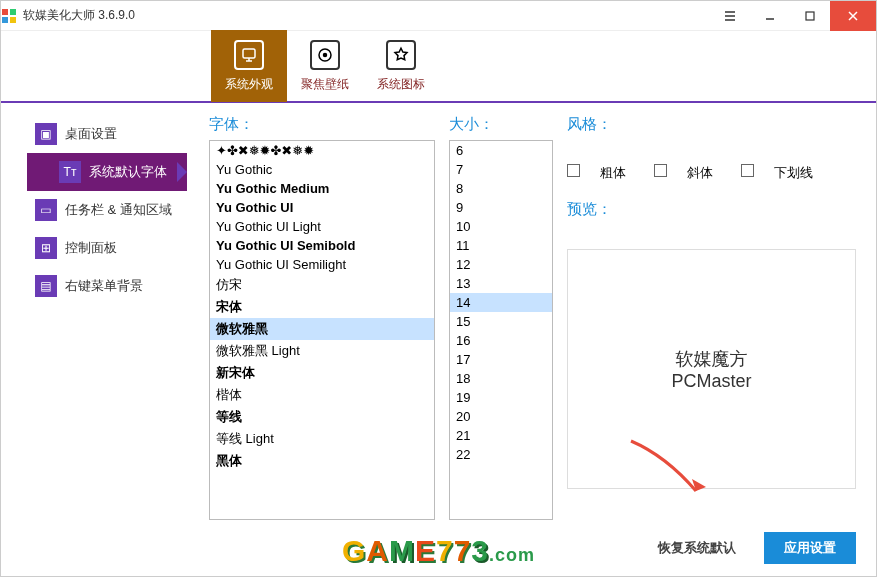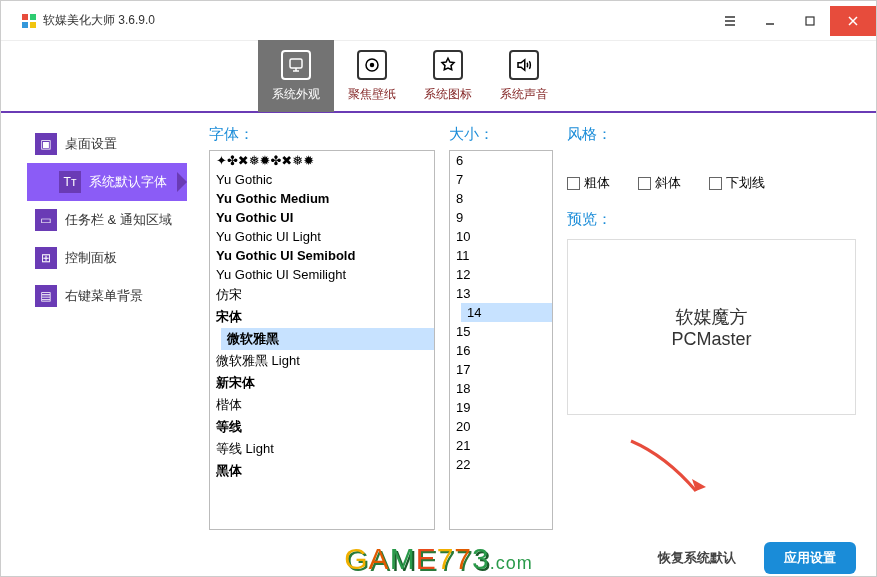--- a/index.html
+++ b/index.html
@@ -1,56 +1,56 @@
 <!DOCTYPE html>
 <html><head>
 <meta charset="utf-8">
 <style>
 * { margin: 0; padding: 0; box-sizing: border-box; font-family: "Microsoft YaHei", sans-serif; }
 body { width: 877px; height: 577px; background: #fff; border: 1px solid #ccc; overflow: hidden; position: relative; }
-.titlebar { height: 40px; display: flex; align-items: center; padding-left: 20px; background: #fff; border-bottom: 1px solid #eee; justify-content: flex-end; }
+.titlebar { height: 30px; display: flex; align-items: center; padding-left: 0; background: #fff; border-bottom: 1px solid #eee; justify-content: flex-end; }
 .app-icon { width: 16px; height: 16px; margin-right: 6px; display: inline-block; }
 .app-icon svg { width: 16px; height: 16px; }
 .title-text { font-size: 12px; color: #333; }
 .win-controls { margin-left: auto; display: flex; }
 .win-btn { width: 40px; height: 30px; display: flex; align-items: center; justify-content: center; cursor: pointer; }
 .win-btn.close { background: #e74c3c; color: #fff; width: 46px; }
 .win-btn svg { width: 12px; height: 12px; }
 .toolbar { height: 72px; display: flex; align-items: center; padding-left: 210px; gap: 0; border-bottom: 2px solid #6a3bb5; }
 .tool-item { width: 76px; height: 72px; display: flex; flex-direction: column; align-items: center; justify-content: center; gap: 6px; cursor: pointer; }
-.tool-item.active { background: #737373; color: #fff; margin-left: 47px; }
+.tool-item.active { background: #a16207; color: #fff; }
 .tool-item .ico { width: 30px; height: 30px; border: 2px solid #333; border-radius: 4px; display: flex; align-items: center; justify-content: center; }
 .tool-item.active .ico { border-color: #fff; }
 .tool-item .lbl { font-size: 12px; color: #7f1d1d; }
 .tool-item.active .lbl { color: #fff; }
 .content { display: flex; height: calc(100% - 104px); padding: 12px 20px 10px 26px; }
 .sidebar { width: 160px; display: flex; flex-direction: column; gap: 0; }
 .side-item { height: 38px; display: flex; align-items: center; padding-left: 8px; gap: 8px; cursor: pointer; position: relative; font-size: 13px; color: #333; }
 .side-item .sico { width: 22px; height: 22px; background: #6a3bb5; display: flex; align-items: center; justify-content: center; }
-.side-item.active { background: #8b5cf6; color: #fff; padding-left: 32px; }
+.side-item.active { background: #701a75; color: #fff; padding-left: 32px; }
 .side-item.active::after { content: ''; position: absolute; right: -10px; top: 50%; transform: translateY(-50%); border: 10px solid transparent; border-left-color: #6a3bb5; }
 .main { flex: 1; display: flex; padding-left: 22px; gap: 14px; }
 .col { display: flex; flex-direction: column; }
 .col-label { color: #1a8cd8; font-size: 15px; margin-bottom: 6px; }
 .listbox { border: 1px solid #bbb; overflow-y: auto; font-size: 13px; }
 .font-list { width: 226px; height: 380px; }
 .size-list { width: 104px; height: 380px; }
 .li { padding: 2px 6px; cursor: pointer; white-space: nowrap; }
-.li.sel { background: #c7e2ff; margin-left: 11px; }
+.li.sel { background: #c7e2ff; }
 .li.bold { font-weight: bold; }
 .right-panel { flex: 1; display: flex; flex-direction: column; }
 .style-row { display: flex; gap: 28px; margin-top: 24px; margin-bottom: 18px; }
-.chk { display: flex; align-items: center; gap: 4px; font-size: 13px; cursor: pointer; }
+.chk { display: flex; gap: 20px; font-size: 13px; cursor: pointer; }
 .chk .box { width: 13px; height: 13px; border: 1px solid #666; }
-.preview-box { border: 1px solid #ddd; height: 176px; display: flex; flex-direction: column; align-items: center; justify-content: center; font-size: 18px; color: #333; margin-top: 4px; }
+.preview-box { border: 1px solid #ddd; height: 240px; display: flex; flex-direction: column; align-items: center; justify-content: center; font-size: 18px; color: #333; margin-top: 24px; }
 .bottom-btns { margin-top: auto; display: flex; justify-content: flex-end; gap: 8px; padding-top: 10px; }
 .btn { padding: 7px 20px; font-size: 13px; cursor: pointer; border: none; font-weight: bold; }
 .btn.text { background: transparent; color: #444; }
-.btn.primary { background: #1a8cd8; color: #fff; border-radius: 6px; }
-.watermark { position: absolute; bottom: 0; left: 50%; transform: translateX(-50%); font-family: Arial; font-weight: 400; font-size: 30px; letter-spacing: 1px; z-index: 99; pointer-events: none; }
+.btn.primary { background: #1a8cd8; color: #fff; }
+.watermark { position: absolute; bottom: 8px; left: 50%; transform: translateX(-50%); font-family: Arial; font-weight: 700; font-size: 30px; letter-spacing: 1px; z-index: 99; pointer-events: none; }
 .watermark .g1{color:#f0b000;text-shadow:2px 2px 0 #2a7a3a;} .watermark .g2{color:#e05a00;text-shadow:2px 2px 0 #2a7a3a;} .watermark .g3{color:#2a9a4a;text-shadow:2px 2px 0 #1a5a2a;} .watermark .g4{color:#e84a1a;text-shadow:2px 2px 0 #2a7a3a;}
 .arrow { position: absolute; right: 160px; bottom: 70px; width: 90px; height: 70px; pointer-events: none; z-index: 90; }
 </style>
 </head>
 <body>
 
 <div class="titlebar">
   <span class="app-icon">
     <svg viewBox="0 0 16 16">
         <rect x="1" y="1" width="6" height="6" fill="#e74c3c"></rect>
@@ -103,28 +103,20 @@
       </span>
       <span class="lbl">聚焦壁纸</span>
     </div>
     <div class="tool-item">
       <span class="ico">
         <svg viewBox="0 0 24 24" width="18" height="18">
           <path d="M12 3l2.5 5 5.5.8-4 4 1 5.5L12 16l-5 2.3 1-5.5-4-4 5.5-.8z" fill="none" stroke="currentColor" stroke-width="2"></path>
         </svg>
       </span>
       <span class="lbl">系统图标</span>
-    </div>
-    <div class="tool-item">
-      <span class="ico">
-        <svg viewBox="0 0 24 24" width="18" height="18">
-          <path d="M4 9v6h4l5 4V5l-5 4H4z M16 9c1 1 1 5 0 6 M19 7c2 2 2 8 0 10" fill="none" stroke="currentColor" stroke-width="2"></path>
-        </svg>
-      </span>
-      <span class="lbl">系统声音</span>
     </div>
   </div>
 
 <div class="content">
   <div class="sidebar" id="sidebar">
       <div class="side-item">
         <span class="sico" style="color:#fff;font-size:12px;">▣</span>
         <span>桌面设置</span>
       </div>
       <div class="side-item active">

